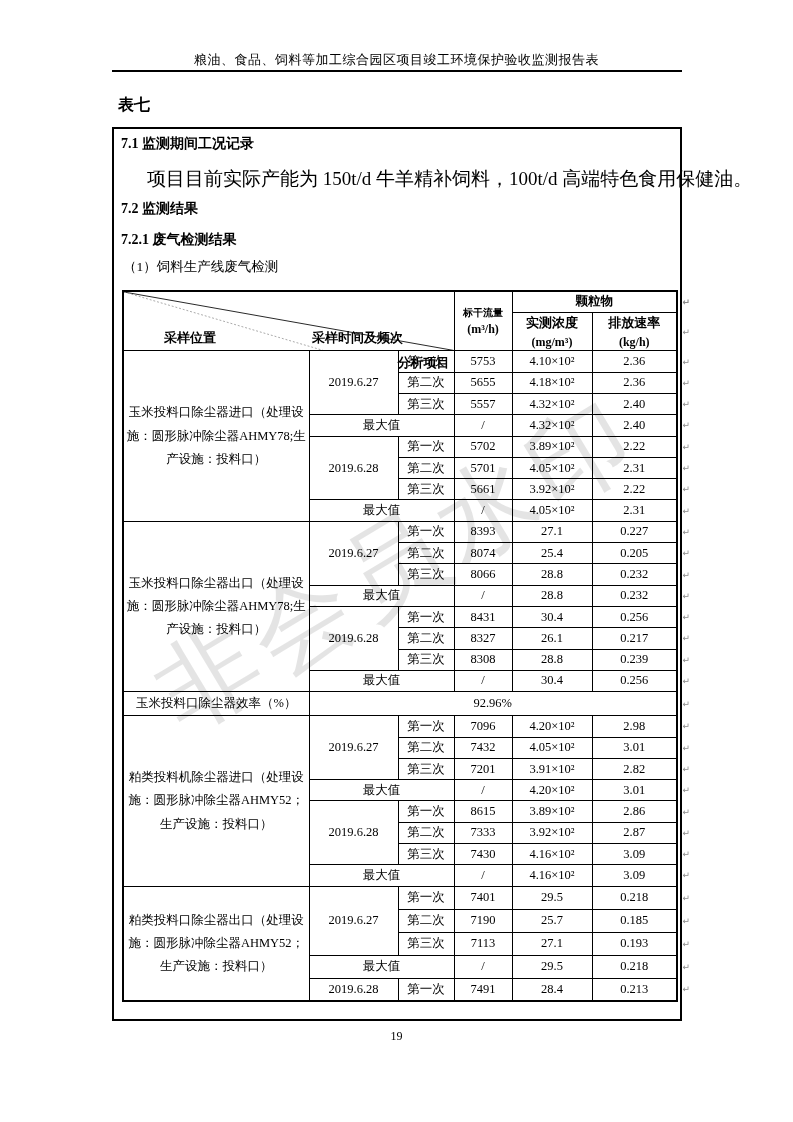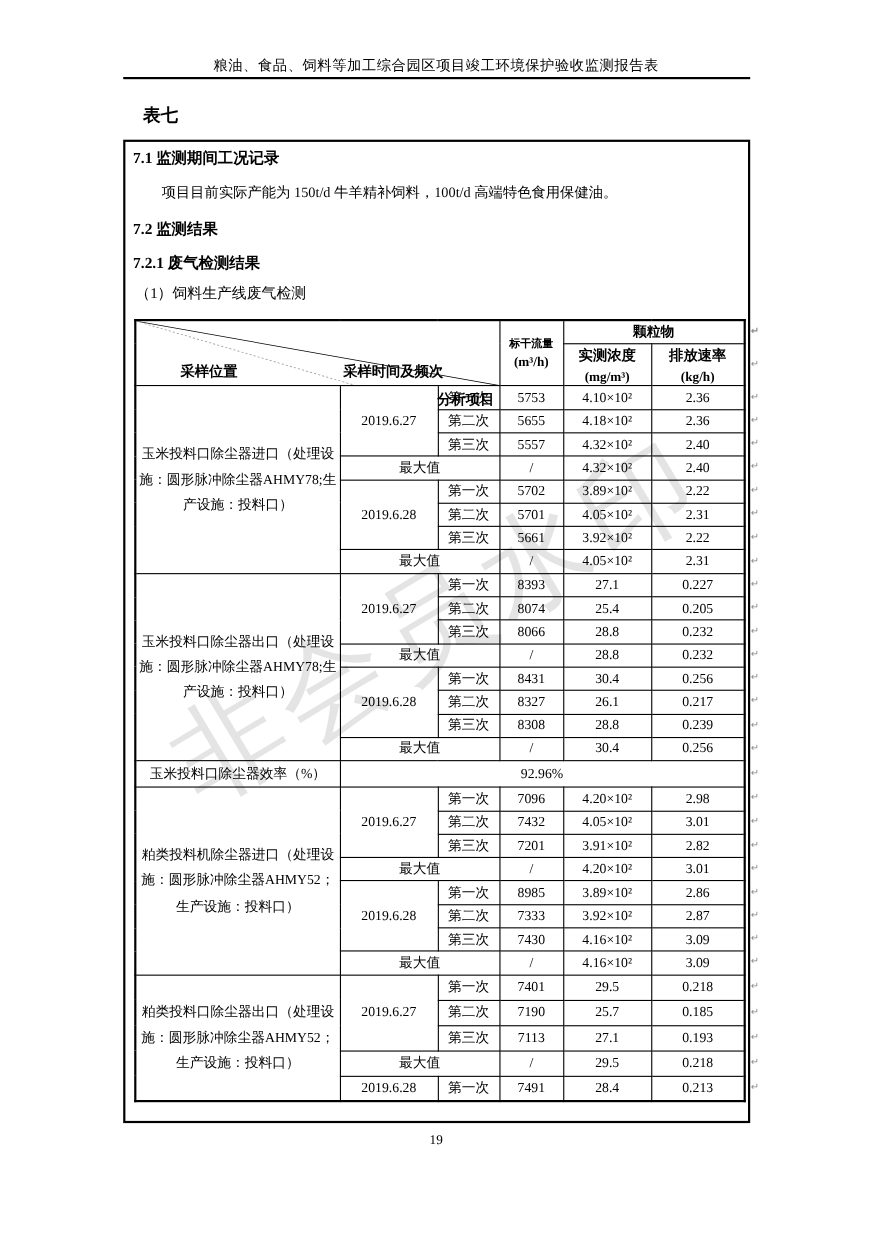--- a/index.html
+++ b/index.html
@@ -1,26 +1,26 @@
 <!DOCTYPE html>
 <html><head>
 <meta charset="utf-8">
 <style>
   html,body{margin:0;padding:0;background:#e8e8e8;}
   .page{position:relative;width:793px;height:1122px;background:#ffffff;margin:0 auto;
         font-family:"Liberation Serif","DejaVu Serif",serif;color:#000;overflow:hidden;}
   .doc-header{position:absolute;top:51px;left:0;width:100%;text-align:center;
               font-size:13px;letter-spacing:.5px;}
   .header-rule{position:absolute;top:70px;left:112px;width:570px;height:2px;background:#000;}
-  .section-label{position:absolute;top:95px;left:130px;font-size:16px;font-weight:bold;}
+  .section-label{position:absolute;top:95px;left:118px;font-size:16px;font-weight:bold;}
   .outer-box{position:absolute;top:127px;left:112px;width:570px;height:894px;
              border:2px solid #000;box-sizing:border-box;}
   .h-bold{position:absolute;font-size:14px;font-weight:bold;white-space:nowrap;}
   .s71-title{left:7px;top:6px;}
-  .s71-body{position:absolute;left:33px;top:37px;font-size:13px;white-space:nowrap;text-align:right;}
+  .s71-body{position:absolute;left:33px;top:37px;font-size:19px;white-space:nowrap;text-align:right;}
   .s72-title{left:7px;top:71px;}
   .s721-title{left:7px;top:102px;}
   .item1-title{position:absolute;left:9px;top:129px;font-size:13.5px;white-space:nowrap;}
   .tbl-caption{position:absolute;top:151px;left:0;width:100%;text-align:center;
                font-size:13px;font-weight:bold;}
   .watermark{position:absolute;left:398px;top:565px;transform:translate(-50%,-50%) rotate(-31deg);
              font-size:100px;color:#000;opacity:.10;letter-spacing:8px;white-space:nowrap;
              z-index:0;font-family:"DejaVu Sans",sans-serif;pointer-events:none;}
   table.tbl{position:absolute;left:8px;top:161px;width:554px;border-collapse:collapse;
             table-layout:fixed;border:2px solid #000;z-index:1;background:transparent;}
@@ -232,21 +232,21 @@
           </tr>
           <tr>
             <td colspan="2">最大值</td>
             <td>/</td>
             <td>4.20×10²</td>
             <td>3.01<span class="pmark">↵</span></td>
           </tr>
           <tr>
             <td rowspan="3">2019.6.28</td>
             <td>第一次</td>
-            <td>8985</td>
+            <td>8615</td>
             <td>3.89×10²</td>
             <td>2.86<span class="pmark">↵</span></td>
           </tr>
           <tr>
             <td>第二次</td>
             <td>7333</td>
             <td>3.92×10²</td>
             <td>2.87<span class="pmark">↵</span></td>
           </tr>
           <tr>

